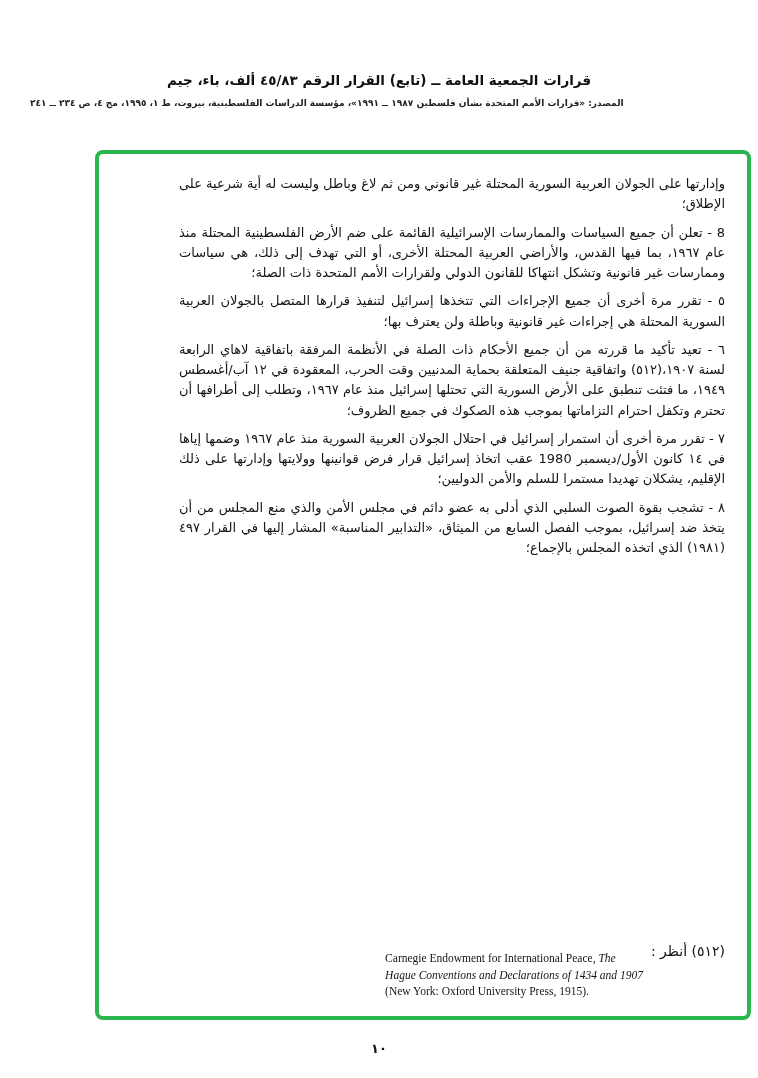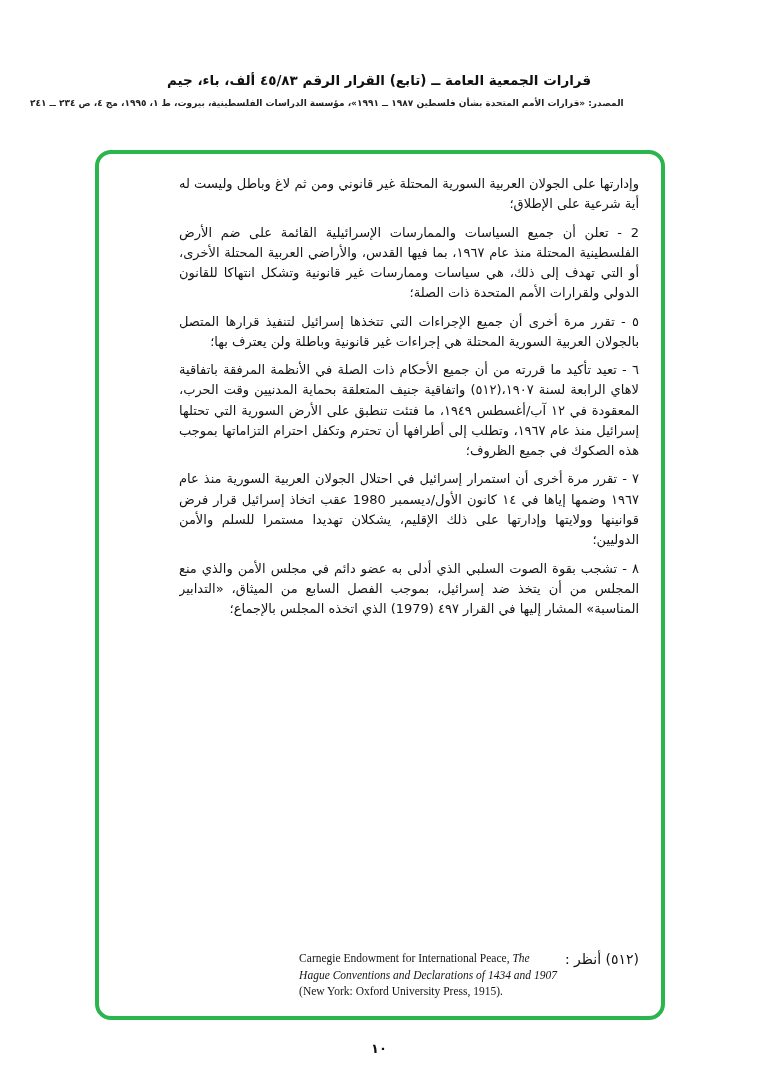--- a/index.html
+++ b/index.html
@@ -29,23 +29,23 @@
     top: 98px; left: 30px; right: 30px;
     direction: rtl;
     text-align: left;
     font-weight: bold;
     font-size: 9px;
     color: #222222;
   }
   .frame {
     position: absolute;
     left: 95px; top: 150px;
-    width: 570px; height: 870px;
+    width: 656px; height: 870px;
     border: 4px solid #2ab54d;
-    border-radius: 16px;
+    border-radius: 8px;
   }
   .content {
     position: absolute;
     top: 20px; right: 22px; left: 80px;
     height: 770px;
     overflow: hidden;
     direction: rtl;
     text-align: justify;
     font-size: 13px;
     line-height: 1.56;
@@ -66,20 +66,21 @@
     white-space: nowrap;
     padding-top: 1px;
   }
   .fn-text {
     direction: ltr;
     text-align: left;
     font-family: "Liberation Serif", serif;
     font-size: 11.5px;
     line-height: 1.45;
     color: #141414;
+    margin-top: 8px;
   }
   .fn-text i { font-style: italic; }
   .page-number {
     position: absolute;
     bottom: 22px; left: 0; right: 0;
     text-align: center;
     font-weight: bold;
     font-size: 13px;
   }
 </style>
@@ -89,25 +90,25 @@
 <div class="page">
 
   <div class="header-title">قرارات الجمعية العامة ــ (تابع) القرار الرقم ٤٥/٨٣ ألف، باء، جيم</div>
 
   <div class="source-line">المصدر: «قرارات الأمم المتحدة بشأن فلسطين ١٩٨٧ ــ ١٩٩١»، مؤسسة الدراسات الفلسطينية، بيروت، ط ١، ١٩٩٥، مج ٤، ص ٢٣٤ ــ ٢٤١</div>
 
   <div class="frame" style="border-color: rgb(42, 181, 77);">
 
     <div class="content">
       <p>وإدارتها على الجولان العربية السورية المحتلة غير قانوني ومن ثم لاغ وباطل وليست له أية شرعية على الإطلاق؛</p>
-      <p>2 - تعلن أن جميع السياسات والممارسات الإسرائيلية القائمة على ضم الأرض الفلسطينية المحتلة منذ عام ١٩٦٧، بما فيها القدس، والأراضي العربية المحتلة الأخرى، أو التي تهدف إلى ذلك، هي سياسات وممارسات غير قانونية وتشكل انتهاكا للقانون الدولي ولقرارات الأمم المتحدة ذات الصلة؛</p>
+      <p>8 - تعلن أن جميع السياسات والممارسات الإسرائيلية القائمة على ضم الأرض الفلسطينية المحتلة منذ عام ١٩٦٧، بما فيها القدس، والأراضي العربية المحتلة الأخرى، أو التي تهدف إلى ذلك، هي سياسات وممارسات غير قانونية وتشكل انتهاكا للقانون الدولي ولقرارات الأمم المتحدة ذات الصلة؛</p>
       <p>٥ - تقرر مرة أخرى أن جميع الإجراءات التي تتخذها إسرائيل لتنفيذ قرارها المتصل بالجولان العربية السورية المحتلة هي إجراءات غير قانونية وباطلة ولن يعترف بها؛</p>
       <p>٦ - تعيد تأكيد ما قررته من أن جميع الأحكام ذات الصلة في الأنظمة المرفقة باتفاقية لاهاي الرابعة لسنة ١٩٠٧،(٥١٢) واتفاقية جنيف المتعلقة بحماية المدنيين وقت الحرب، المعقودة في ١٢ آب/أغسطس ١٩٤٩، ما فتئت تنطبق على الأرض السورية التي تحتلها إسرائيل منذ عام ١٩٦٧، وتطلب إلى أطرافها أن تحترم وتكفل احترام التزاماتها بموجب هذه الصكوك في جميع الظروف؛</p>
       <p>٧ - تقرر مرة أخرى أن استمرار إسرائيل في احتلال الجولان العربية السورية منذ عام ١٩٦٧ وضمها إياها في ١٤ كانون الأول/ديسمبر 1980 عقب اتخاذ إسرائيل قرار فرض قوانينها وولايتها وإدارتها على ذلك الإقليم، يشكلان تهديدا مستمرا للسلم والأمن الدوليين؛</p>
-      <p>٨ - تشجب بقوة الصوت السلبي الذي أدلى به عضو دائم في مجلس الأمن والذي منع المجلس من أن يتخذ ضد إسرائيل، بموجب الفصل السابع من الميثاق، «التدابير المناسبة» المشار إليها في القرار ٤٩٧ (1979) الذي اتخذه المجلس بالإجماع؛</p>
+      <p>٨ - تشجب بقوة الصوت السلبي الذي أدلى به عضو دائم في مجلس الأمن والذي منع المجلس من أن يتخذ ضد إسرائيل، بموجب الفصل السابع من الميثاق، «التدابير المناسبة» المشار إليها في القرار ٤٩٧ (١٩٨١) الذي اتخذه المجلس بالإجماع؛</p>
     </div>
 
     <div class="footnote">
       <span class="fn-marker">(٥١٢) أنظر :</span>
       <span class="fn-text">
         <span>Carnegie Endowment for International Peace, </span><i>The</i><br>
         <i>Hague Conventions and Declarations of 1434 and 1907</i><br>
         <span>(New York: Oxford University Press, 1915).</span>
       </span>
     </div>

